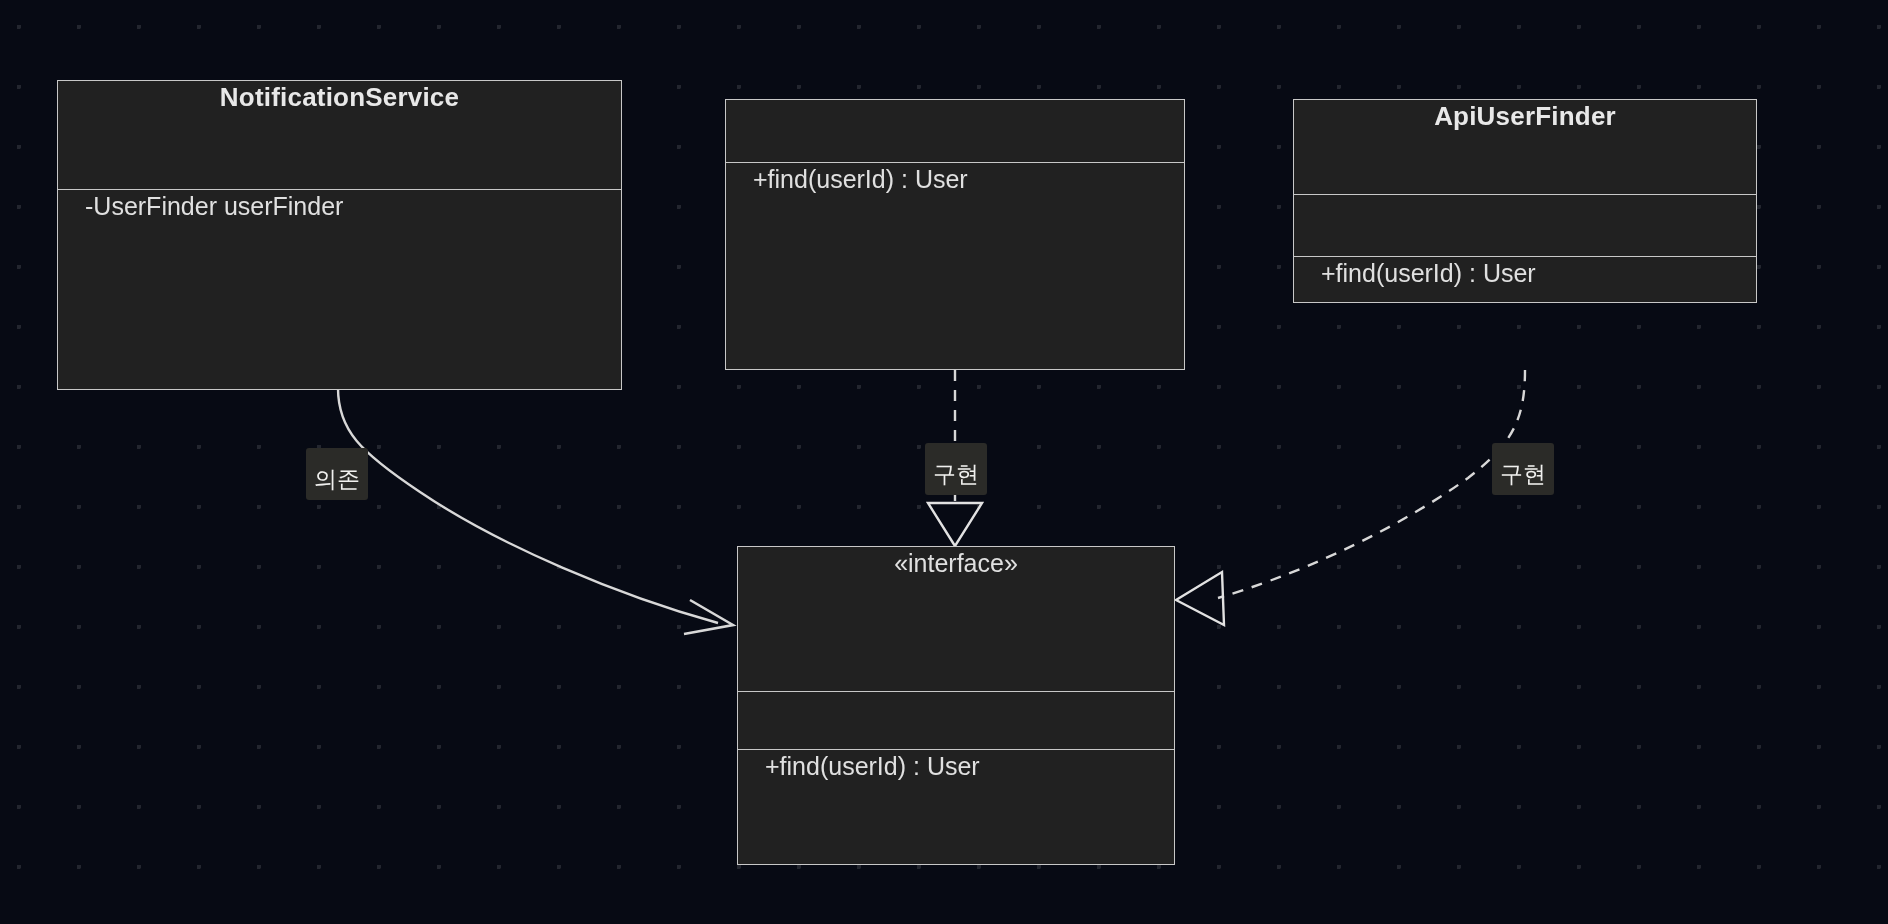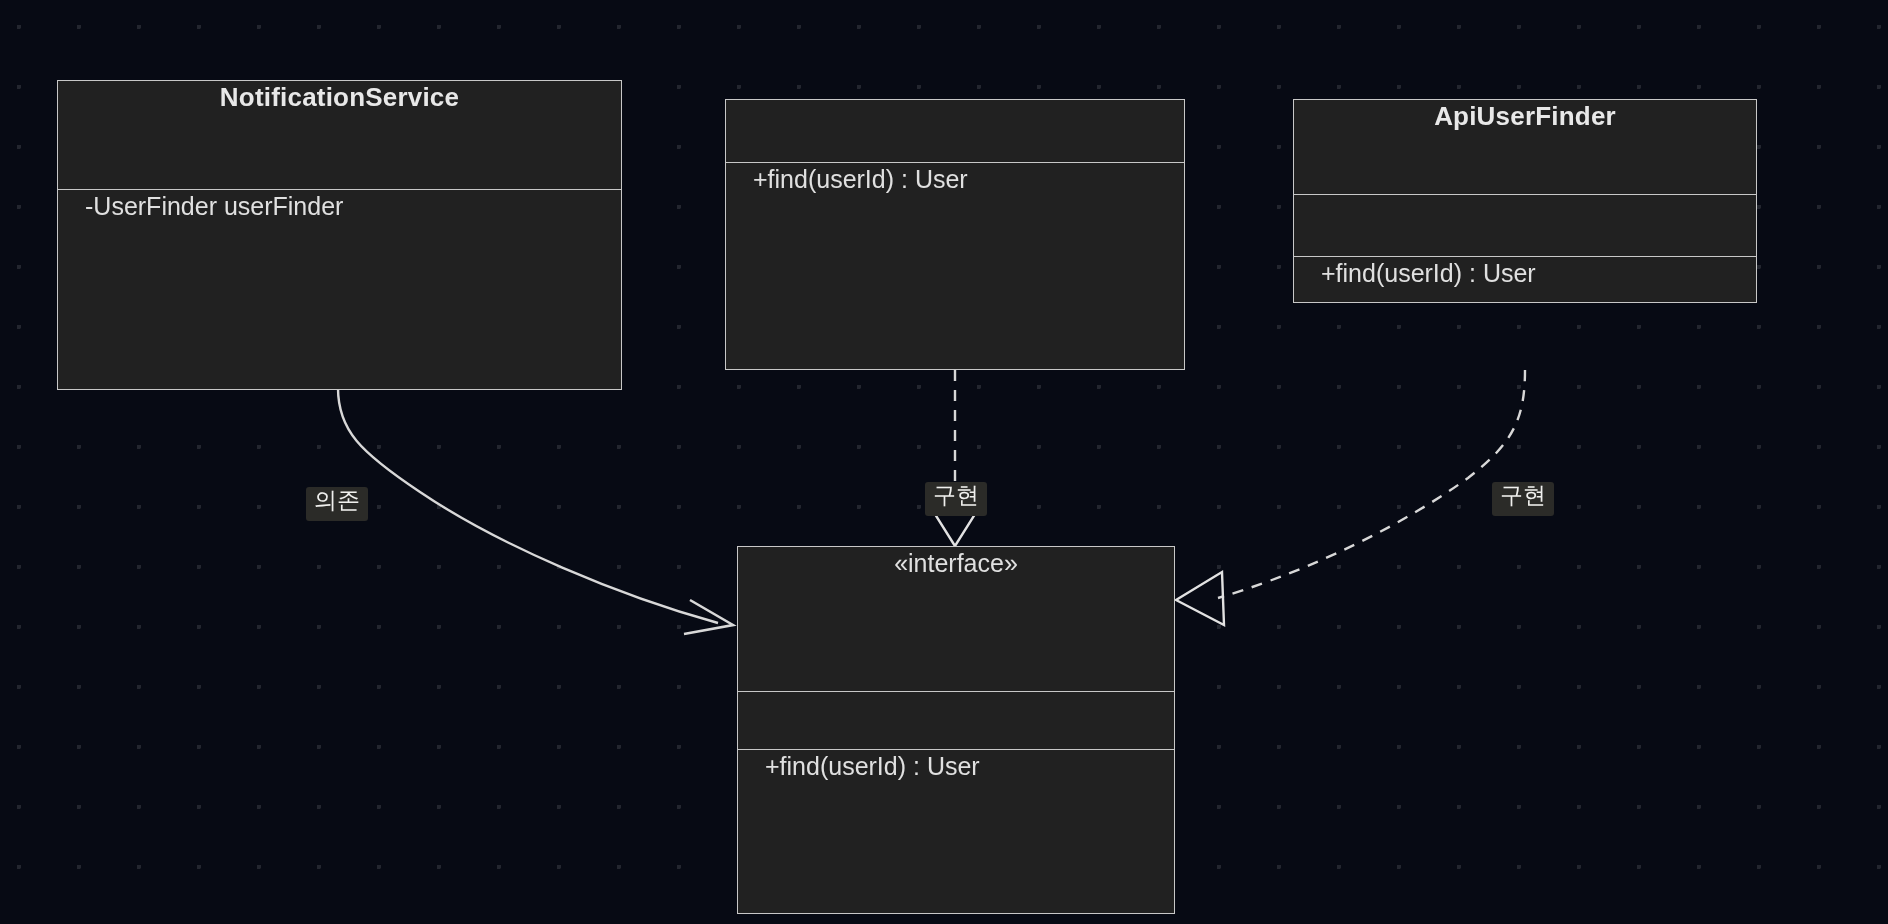--- a/index.html
+++ b/index.html
@@ -73,25 +73,24 @@
     min-height: 46px;
   }
 
   
   .edge-label {
     position: absolute;
     background: #2b2b28;
     color: #f0f0ee;
     font-size: 23px;
     line-height: 1;
-    padding: 2px 8px 9px 8px;
+    padding: 20px 8px 9px 8px;
     border-radius: 3px;
     white-space: nowrap;
     font-family: "DejaVu Sans", "Liberation Sans", sans-serif;
-    margin-top: 39px;
   }
 </style>
 </head>
 <body>
 
 <div id="canvas">
 
   <svg id="edges" viewBox="0 0 1888 924" width="1888" height="924" xmlns="http://www.w3.org/2000/svg">
 
     <path d="M 338 388 C 338 430 360 452 420 492 C 500 546 620 596 718 623" fill="none" stroke="#d8d8d8" stroke-width="2.4"></path>
@@ -133,21 +132,21 @@
       <div class="cls-title">ApiUserFinder</div>
     </div>
     <div class="compartment empty-compartment" style="height:62px;">
       <div class="cls-member"></div>
     </div>
     <div class="compartment" style="flex:1;">
       <div class="cls-member">+find(userId) : User</div>
     </div>
   </div>
 
-  <div class="uml-class" style="left:737px; top:546px; width:438px; height:368px;">
+  <div class="uml-class" style="left:737px; top:546px; width:438px; height:319px;">
     <div class="compartment" style="height:144px;">
       <div class="cls-stereotype">«interface»</div>
     </div>
     <div class="compartment empty-compartment" style="height:58px;">
       <div class="cls-member"></div>
     </div>
     <div class="compartment" style="flex:1;">
       <div class="cls-member">+find(userId) : User</div>
     </div>
   </div>

